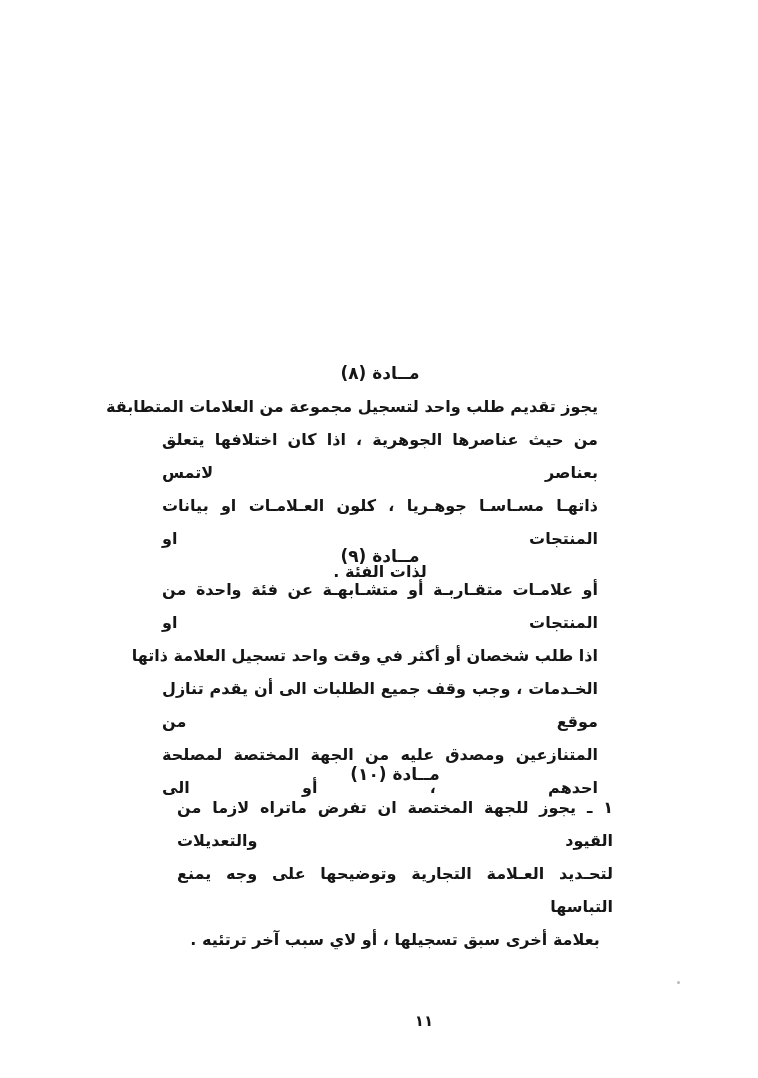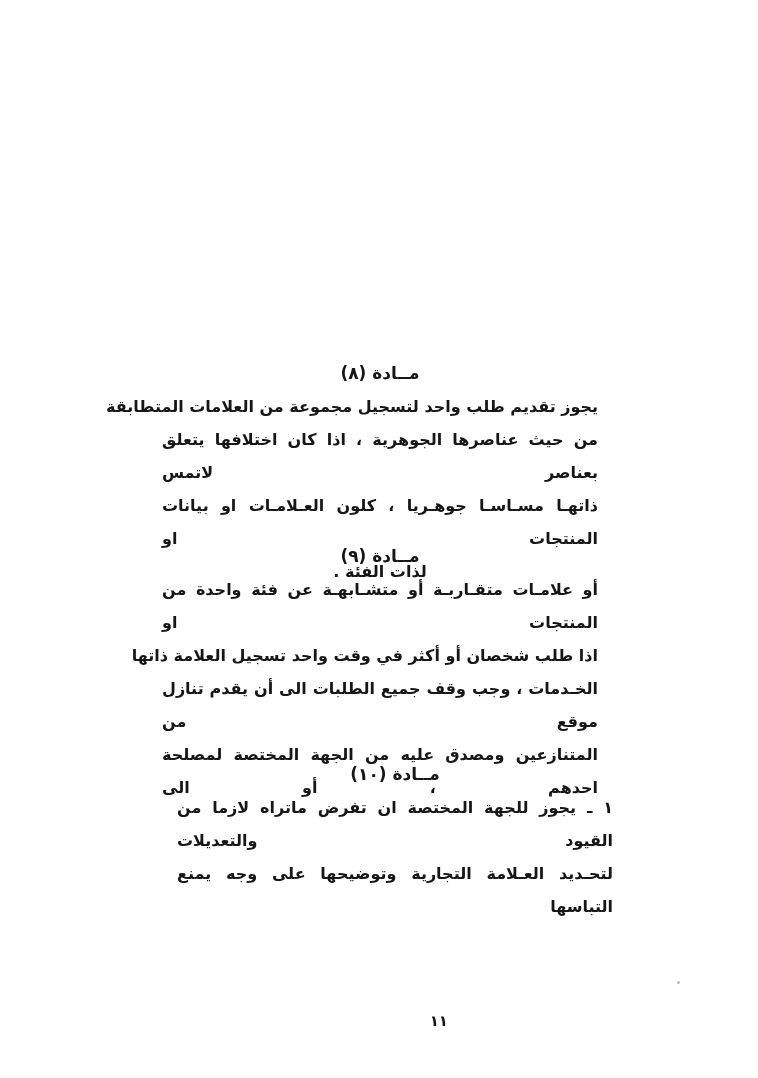--- a/index.html
+++ b/index.html
@@ -49,21 +49,21 @@
     padding-right: 30px;
   }
   .article-8 { top: 327px; margin-top: 30px; }
   .article-9 { top: 540px; }
   .article-10 { top: 758px; margin-left: 15px; }
   .page-number {
     position: absolute;
     top: 1012px;
     left: 400px;
     width: 48px;
-    text-align: right;
+    text-align: center;
     font-size: 15px;
     font-weight: bold;
     direction: rtl;
   }
   .speck {
     position: absolute;
     top: 981px;
     left: 677px;
     width: 3px;
     height: 3px;
@@ -89,19 +89,20 @@
     <div class="line j">أو علامـات متقـاربـة أو متشـابهـة عن فئة واحدة من المنتجات او</div>
     <div class="line">اذا طلب شخصان أو أكثر في وقت واحد تسجيل العلامة ذاتها</div>
     <div class="line j">الخـدمات ، وجب وقف جميع الطلبات الى أن يقدم تنازل موقع من</div>
     <div class="line j">المتنازعين ومصدق عليه من الجهة المختصة لمصلحة احدهم ، أو الى</div>
   </section>
 
   <section class="article article-10">
     <h2 class="heading">مــادة (١٠)</h2>
     <div class="line j">١ ـ يجوز للجهة المختصة ان تفرض ماتراه لازما من القيود والتعديلات</div>
     <div class="line j">لتحـديد العـلامة التجارية وتوضيحها على وجه يمنع التباسها</div>
+    <div class="line c">بعلامة أخرى سبق تسجيلها ، أو لاي سبب آخر ترتئيه .</div>
   </section>
 
   <div class="page-number">١١</div>
 
   <div class="speck"></div>
 
 </div>
 
 </body></html>

